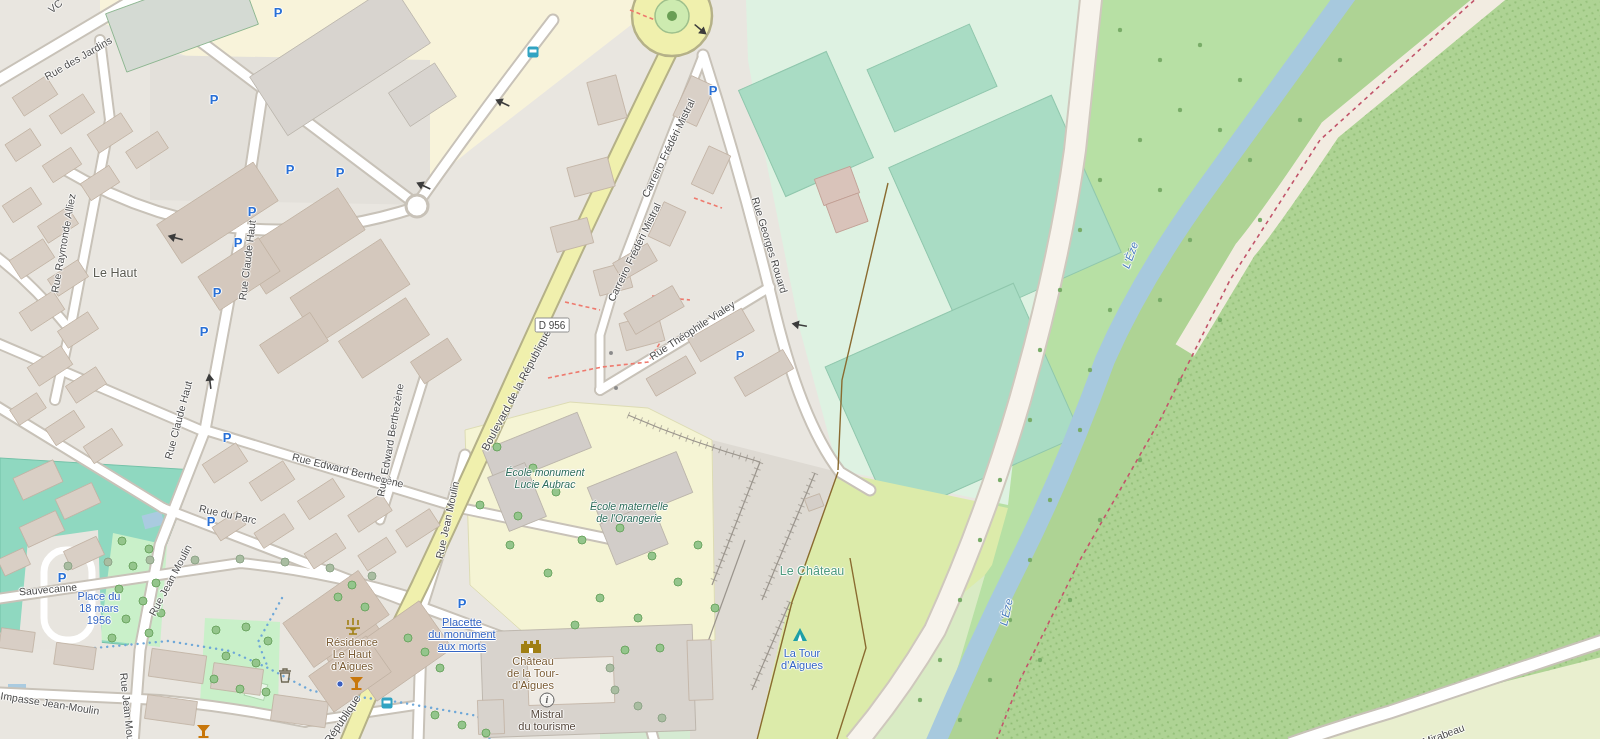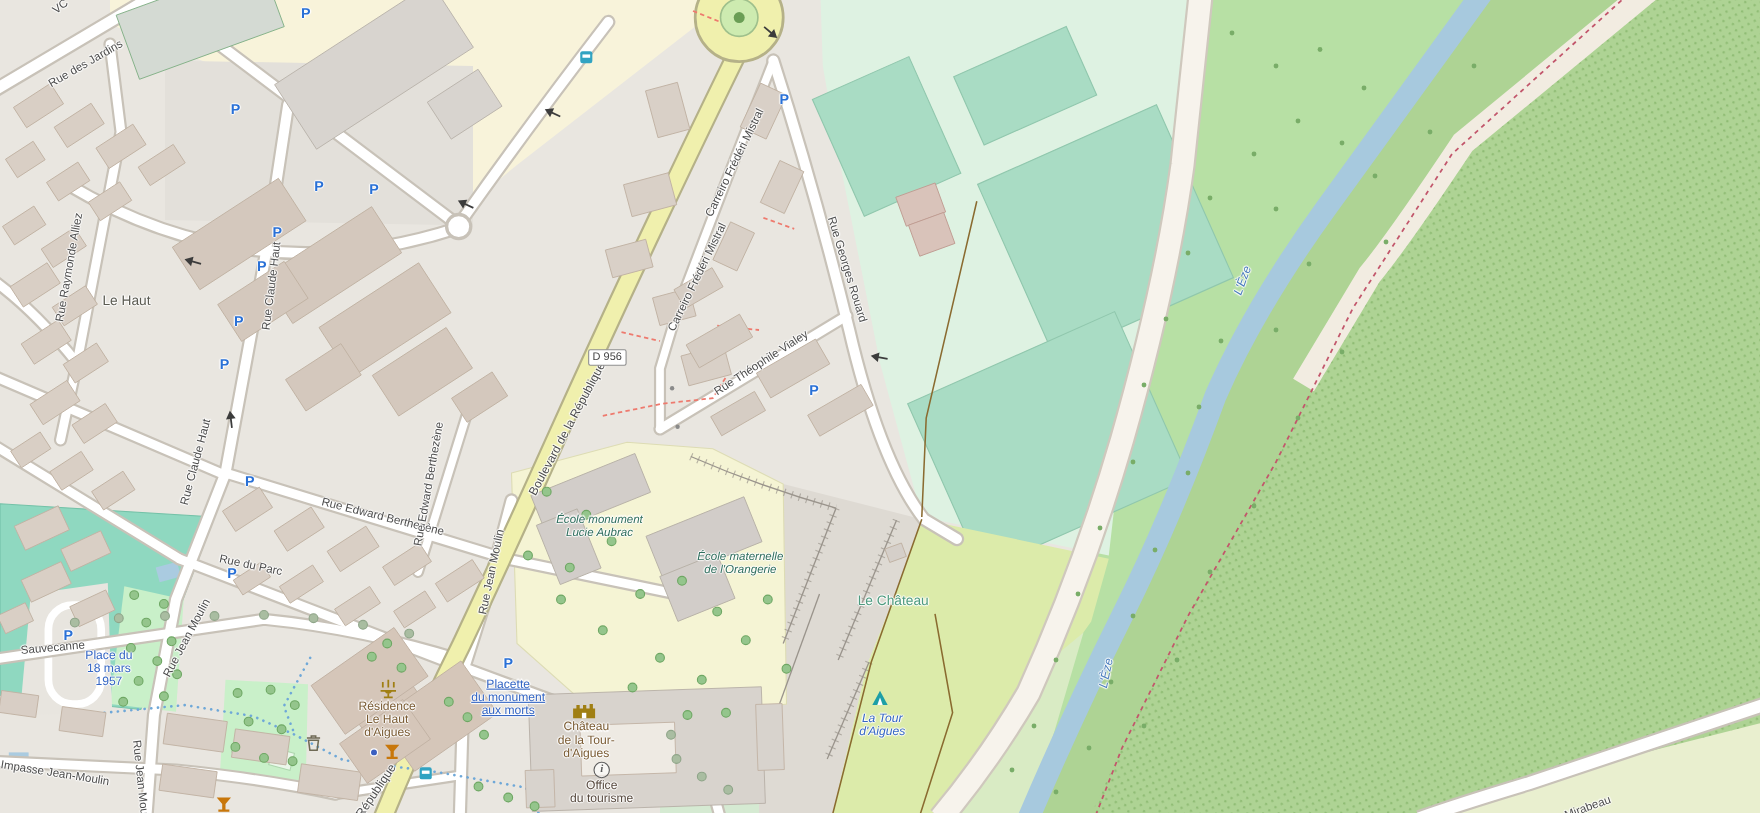--- a/index.html
+++ b/index.html
@@ -464,57 +464,57 @@
 <div class="lbl" style="left:668px;top:148px;--r:-64deg">Carreiro Frédéri Mistral</div>
 <div class="lbl" style="left:634px;top:252px;--r:-64deg">Carreiro Frédéri Mistral</div>
 <div class="lbl big" style="left:516px;top:390px;--r:-62deg">Boulevard de la République</div>
 <div class="lbl big" style="left:320px;top:752px;--r:-56deg">Boulevard de la République</div>
 <div class="lbl" style="left:692px;top:330px;--r:-33deg">Rue Théophile Vialey</div>
 <div class="lbl" style="left:770px;top:245px;--r:73deg">Rue Georges Rouard</div>
 <div class="lbl" style="left:1422px;top:742px;--r:-20deg">Route de Mirabeau</div>
 <div class="badge" style="left:552px;top:325px;">D 956</div>
 
 <div class="lbl leparc" style="left:115px;top:273px;">Le Haut</div>
-<div class="lbl park" style="left:812px;top:546px;text-align:center;">Le Château</div>
+<div class="lbl park" style="left:812px;top:571px;text-align:center;">Le Château</div>
 <div class="lbl water" style="left:1130px;top:255px;--r:-70deg">L'Èze</div>
 <div class="lbl water" style="left:1006px;top:612px;--r:-78deg">L'Èze</div>
 
-<div class="poi blue" style="left:802px;top:647px;font-style:italic;">
+<div class="poi blue" style="left:802px;top:647px;">
   <span>La Tour</span>
   <span>d'Aigues</span>
 </div>
 <div class="poi blue" style="left:62px;top:590px;margin-left:37px;">
   <span>Place du</span>
   <span>18 mars</span>
-  <span>1957</span>
+  <span>1956</span>
 </div>
 <div class="poi blue" style="left:462px;top:616px;text-decoration:underline;">
   <span>Placette</span>
   <span>du monument</span>
   <span>aux morts</span>
 </div>
 <div class="poi brown" style="left:352px;top:636px;">
   <span>Résidence</span>
   <span>Le Haut</span>
   <span>d'Aigues</span>
 </div>
 <div class="poi brown" style="left:533px;top:655px;">
   <span>Château</span>
   <span>de la Tour-</span>
   <span>d'Aigues</span>
 </div>
 <div class="poi dark" style="left:547px;top:708px;">
-  <span>Office</span>
+  <span>Mistral</span>
   <span>du tourisme</span>
 </div>
 <div class="poi school" style="left:545px;top:466px;">
   <span>École monument</span>
   <span>Lucie Aubrac</span>
 </div>
-<div class="poi school" style="left:629px;top:500px;margin-left:44px;">
+<div class="poi school" style="left:629px;top:500px;">
   <span>École maternelle</span>
   <span>de l'Orangerie</span>
 </div>
 
 <div class="p" style="left:278px;top:12px">P</div>
 <div class="p" style="left:214px;top:99px">P</div>
 <div class="p" style="left:290px;top:169px">P</div>
 <div class="p" style="left:340px;top:172px">P</div>
 <div class="p" style="left:252px;top:211px">P</div>
 <div class="p" style="left:238px;top:242px">P</div>

